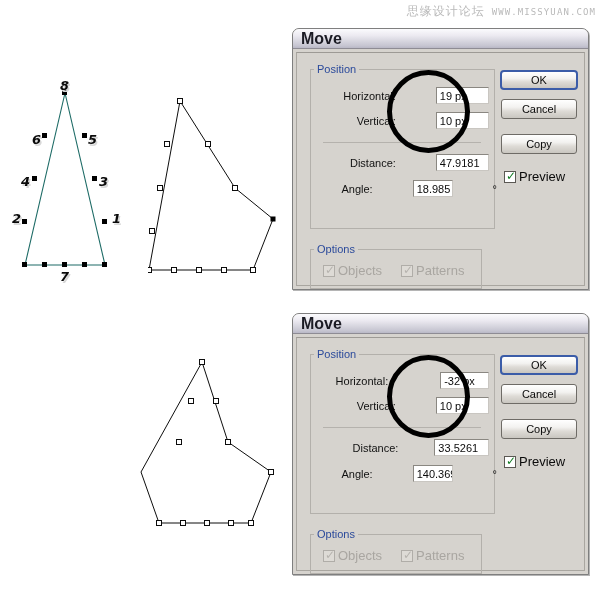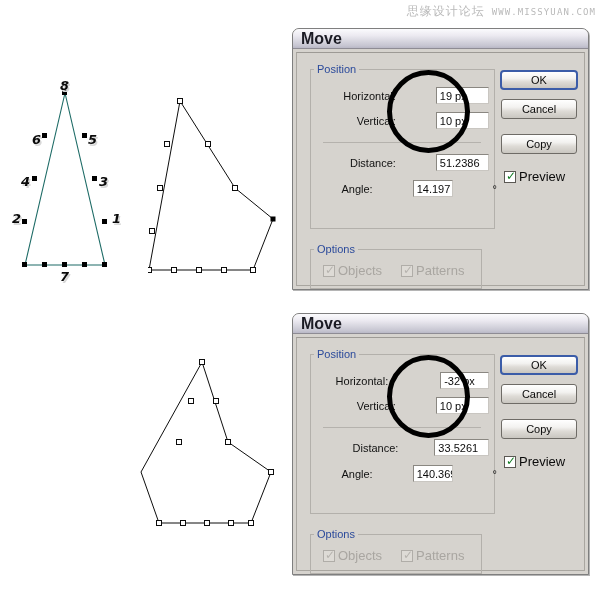--- a/index.html
+++ b/index.html
@@ -312,26 +312,26 @@
 
       <div class="field-row" style="left:6px; top:42px; width:172px;">
         <span class="field-label" style="width:82px;">Vertical:</span>
         <span class="textbox" style="width:55px; margin-left:5px;">10 px</span>
       </div>
 
       <div class="hr-sep" style="left:12px; top:72px; width:158px;"></div>
 
       <div class="field-row" style="left:6px; top:84px; width:172px;">
         <span class="field-label" style="width:82px;">Distance:</span>
-        <span class="textbox" style="width:55px; margin-left:5px;">51.2386</span>
+        <span class="textbox" style="width:55px; margin-left:5px;">47.9181</span>
       </div>
 
       <div class="field-row" style="left:6px; top:110px; width:180px;">
         <span class="field-label" style="width:82px;">Angle:</span>
-        <span class="textbox" style="width:55px; margin-left:5px;">14.197</span>
+        <span class="textbox" style="width:55px; margin-left:5px;">18.985</span>
         <span class="deg">°</span>
       </div>
     </div>
 
     <div class="group" style="left:13px; top:196px; width:172px; height:40px;">
       <span class="group-title">Options</span>
       <div class="chk-row disabled" style="left:12px; top:13px;">
         <span class="chk">
             <span class="tick">✓</span>
           </span>

